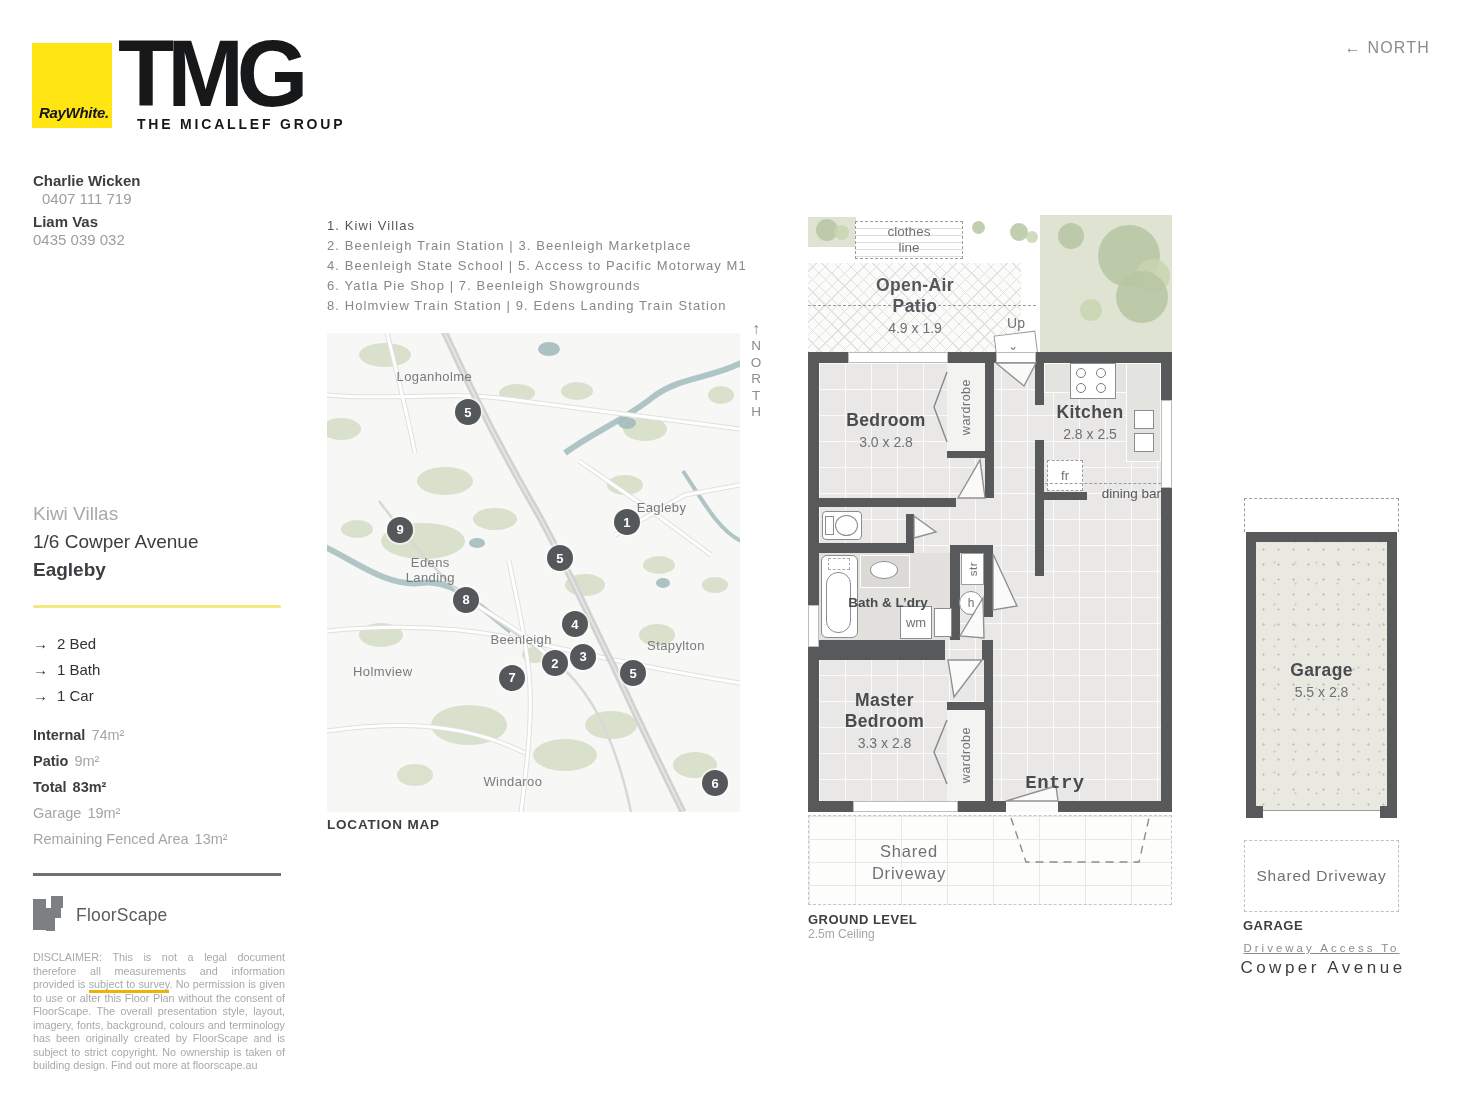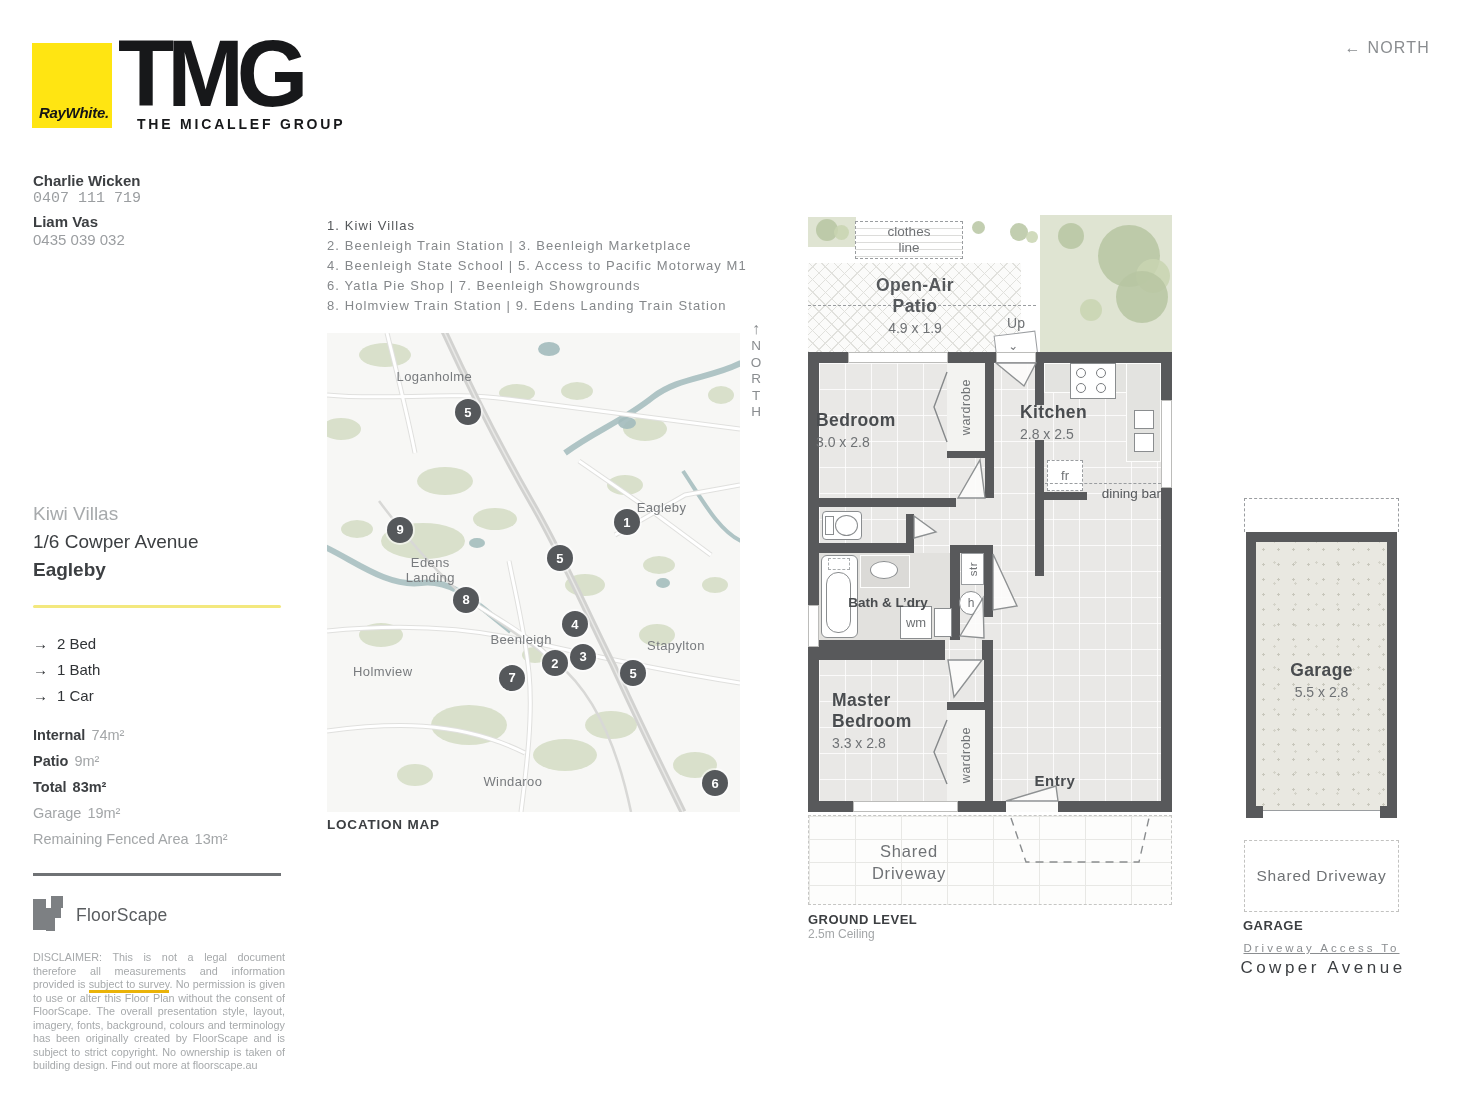--- a/index.html
+++ b/index.html
@@ -76,21 +76,21 @@
 
   .building { left:0; top:137px; width:364px; height:460px; background:#58595b; }
   .floor { position:absolute; left:11px; top:11px; right:11px; bottom:11px; background:
            linear-gradient(to right, rgba(255,255,255,.8) 1.5px, transparent 1.5px),
            linear-gradient(to bottom, rgba(255,255,255,.8) 1.5px, transparent 1.5px);
            background-size:26px 26px; background-color:#e9e8e6; }
   .wall { position:absolute; background:#58595b; }
   .win { position:absolute; background:#fff; border:1px solid #bcbcba; }
   .niche { position:absolute; background:#f3f3f1; display:flex; align-items:center; justify-content:center; }
   .vtext { writing-mode:vertical-rl; transform:rotate(180deg); font-size:12.5px; color:#6f7275; letter-spacing:0.5px; }
-  .room-label { position:absolute; text-align:left; }
+  .room-label { position:absolute; text-align:center; }
   .room-label .nm { font-size:17.5px; font-weight:bold; color:#494c4f; letter-spacing:0.4px; line-height:21px; }
   .room-label .dm { font-size:14px; color:#6f7275; margin-top:3px; }
   .small-label { position:absolute; font-size:13px; color:#6f7275; }
   .fixture { position:absolute; background:#fff; border:1.3px solid #8a8d8f; }
   .bathfloor { position:absolute; left:11px; top:201px; width:131px; height:87px; background:#e2e1de; }
   .counter { position:absolute; background:#e3e3e0; border:1.5px solid #fdfdfc; }
   .burner { position:absolute; width:10px; height:10px; border:1.5px solid #7a7d80; border-radius:50%; background:#fff; }
   .fr-box { position:absolute; left:239px; top:108px; width:36px; height:31px; background:#fff; border:1.5px dashed #9a9da0; display:flex; align-items:center; justify-content:center; font-size:13px; color:#6f7275; }
   .dining-line { position:absolute; left:237px; top:131px; width:116px; border-top:1.5px dashed #9a9da0; }
   .hcirc { position:absolute; left:151px; top:239px; width:24px; height:24px; border-radius:50%; background:#fff; border:1.3px solid #8a8d8f; display:flex; align-items:center; justify-content:center; font-size:12px; color:#6f7275; }
@@ -127,21 +127,21 @@
 <div class="page">
 
   <div class="abs rw-box">
     <div class="rw-text">RayWhite.</div>
   </div>
   <div class="abs tmg">TMG</div>
   <div class="abs tmg-tag">THE MICALLEF GROUP</div>
   <div class="abs compass-top">← NORTH</div>
 
   <div class="abs agent-name" style="left:33px;top:172px;">Charlie Wicken</div>
-  <div class="abs agent-phone" style="left:33px;top:190px;font-family:Liberation Mono, monospace;">0407 111 719</div>
+  <div class="abs agent-phone" style="left:42px;top:190px;">0407 111 719</div>
   <div class="abs agent-name" style="left:33px;top:213px;">Liam Vas</div>
   <div class="abs agent-phone" style="left:33px;top:231px;">0435 039 032</div>
 
   <div class="abs poi">
       <div class="poi-line first">1. Kiwi Villas</div>
       <div class="poi-line">2. Beenleigh Train Station  |  3. Beenleigh Marketplace</div>
       <div class="poi-line">4. Beenleigh State School  |  5. Access to Pacific Motorway M1</div>
       <div class="poi-line">6. Yatla Pie Shop  |  7. Beenleigh Showgrounds</div>
       <div class="poi-line">8. Holmview Train Station  |  9. Edens Landing Train Station</div>
     </div>
@@ -422,21 +422,21 @@
       </div>
       <div class="room-label" style="left:212px;top:50px;width:140px;">
         <div class="nm">Kitchen</div>
         <div class="dm">2.8 x 2.5</div>
       </div>
       <div class="small-label" style="left:24px;top:243px;width:112px;text-align:center;font-size:13.5px;font-weight:bold;color:#494c4f;">Bath &amp; L’dry</div>
       <div class="room-label" style="left:24px;top:338px;width:105px;">
         <div class="nm">Master Bedroom</div>
         <div class="dm">3.3 x 2.8</div>
       </div>
-      <div class="small-label" style="left:197px;top:420px;width:100px;text-align:center;font-size:15px;font-weight:bold;color:#494c4f;letter-spacing:0.5px;">Entry</div>
+      <div class="small-label" style="left:197px;top:420px;width:100px;text-align:center;font-size:19px;font-weight:bold;color:#494c4f;letter-spacing:0.5px;font-family:Liberation Mono, monospace;">Entry</div>
     </div>
 
     <div class="abs driveway">
       <div class="driveway-label">Shared Driveway</div>
       <svg width="360" height="87" style="position:absolute;left:0;top:0;">
         <polyline points="202,2 217,46 330,46 340,2" fill="none" stroke="#8a8d8f" stroke-width="1.4" stroke-dasharray="8 6"></polyline>
       </svg>
     </div>
     <div class="abs level-name">GROUND LEVEL</div>
     <div class="abs level-ceiling">2.5m Ceiling</div>

